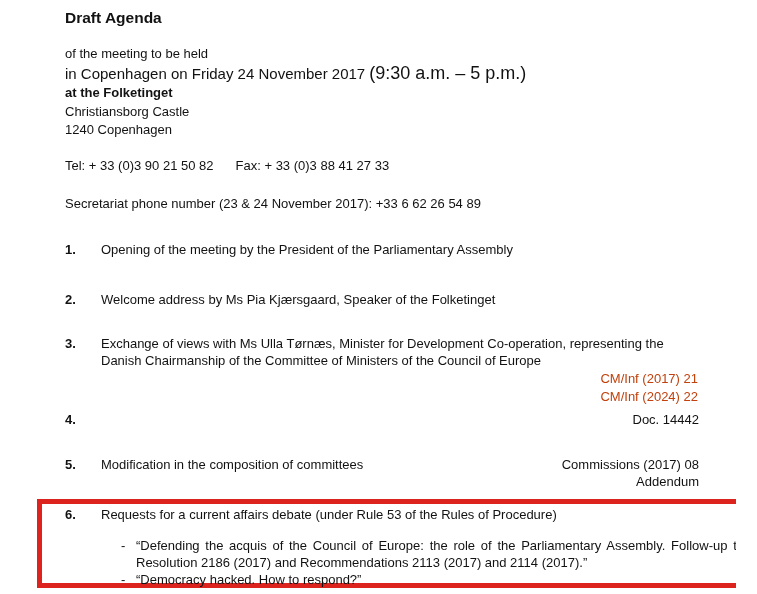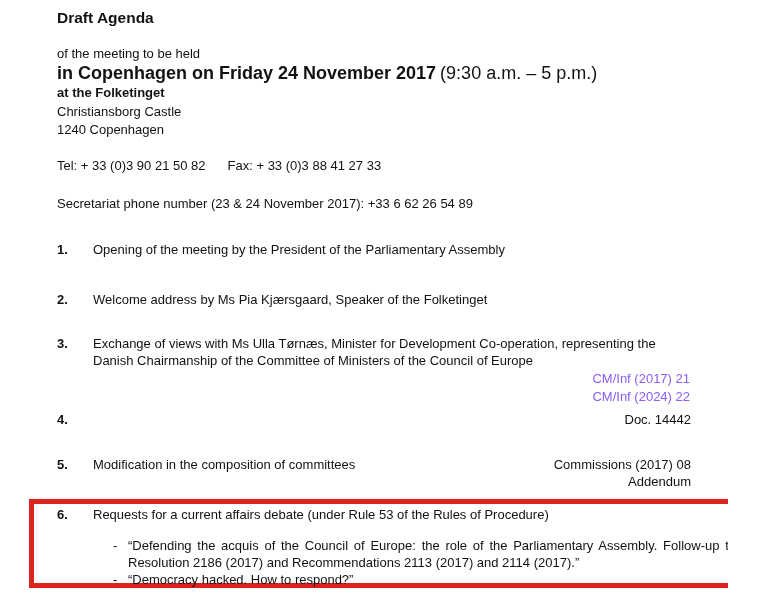--- a/index.html
+++ b/index.html
@@ -6,33 +6,34 @@
   html, body { background: #ffffff; }
   .page {
     position: relative;
     width: 728px;
     height: 594px;
     background: #ffffff;
     font-family: "Liberation Sans", "DejaVu Sans", sans-serif;
     font-size: 13px;
     color: #121212;
     overflow: hidden;
+    margin-left: 8px;
   }
   .doc-title {
     position: absolute;
     left: 57px; top: 9px;
     font-size: 15.5px;
     font-weight: bold;
   }
   .intro {
     position: absolute;
     left: 57px; top: 45px;
     line-height: 18.5px;
   }
-  .intro .loc-line .loc { font-size: 18px; font-weight: bold; text-align: center; }
+  .intro .loc-line .loc { font-size: 15px; font-weight: normal; text-align: center; }
   .intro .loc-line .time { font-size: 18px; margin-left: 4px; }
   .intro .venue { font-weight: bold; }
   .tel-row {
     position: absolute;
     left: 57px; top: 158px; text-align: center;
   }
   .tel-row .fax { margin-left: 22px; }
   .secretariat {
     position: absolute;
     left: 57px; top: 196px;
@@ -65,21 +66,21 @@
   .item-3 { top: 335px; }
   .item-3 .item-title { max-width: 642px; }
   .doc-links {
     position: absolute;
     right: 38px; top: 370px;
     text-align: right;
     line-height: 17.5px;
   }
   .doc-links a {
     display: block;
-    color: #8b5cf6;
+    color: #c2410c;
     text-decoration: none;
   }
   .item-4 { top: 411px; }
   .item-5-wrap {
     position: absolute;
     left: 57px; right: 37px; top: 456px;
     line-height: 17px;
   }
   .item-5-row { display: flex; align-items: flex-start; }
   .ref-line2 { text-align: right; }

